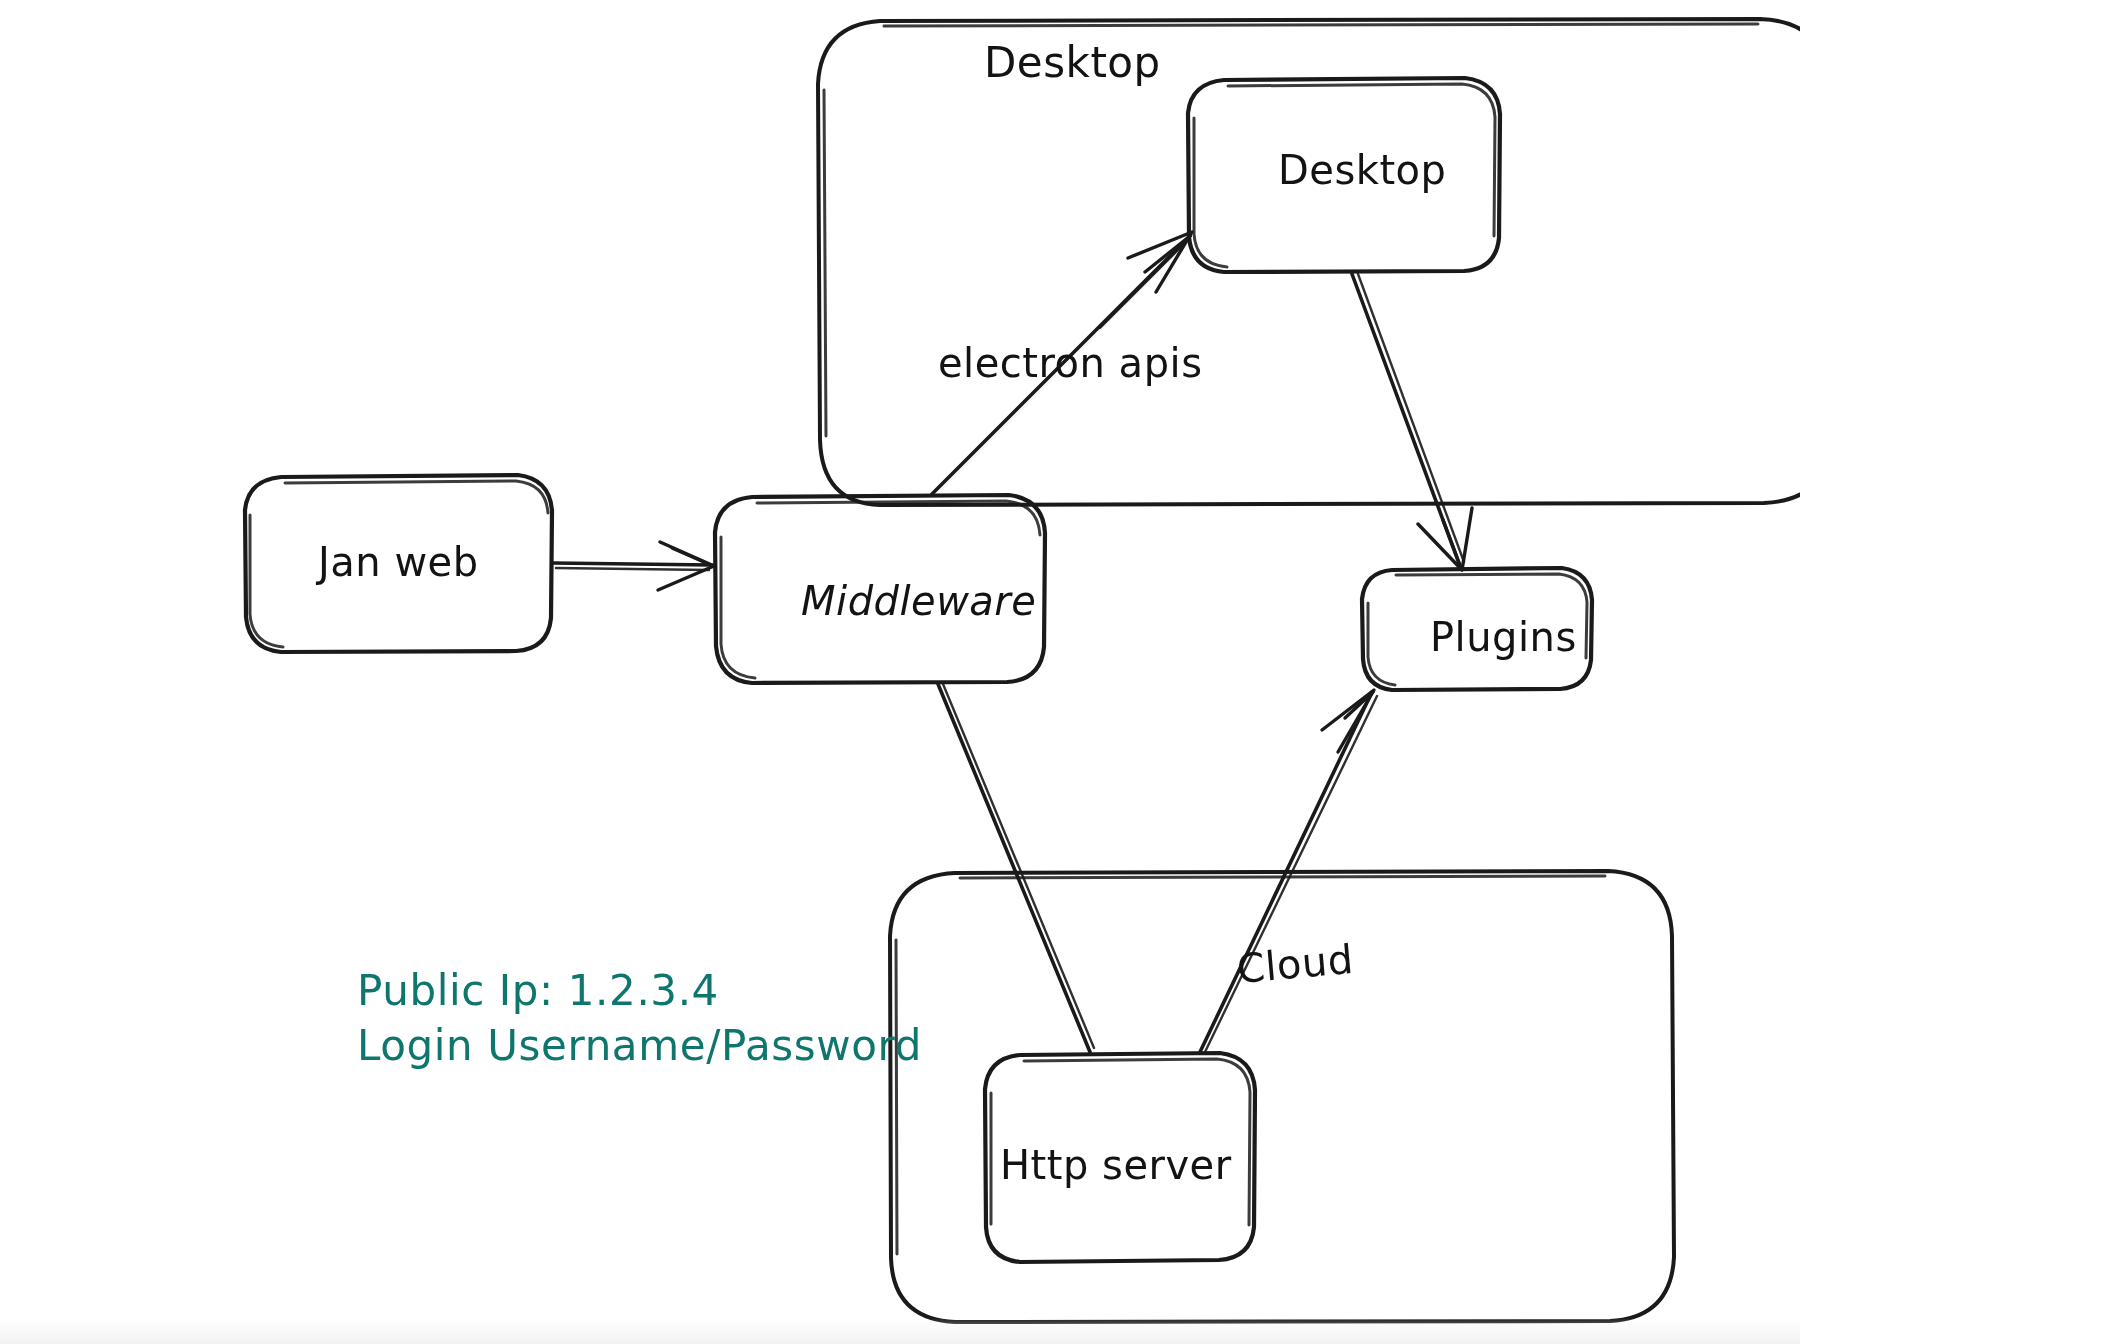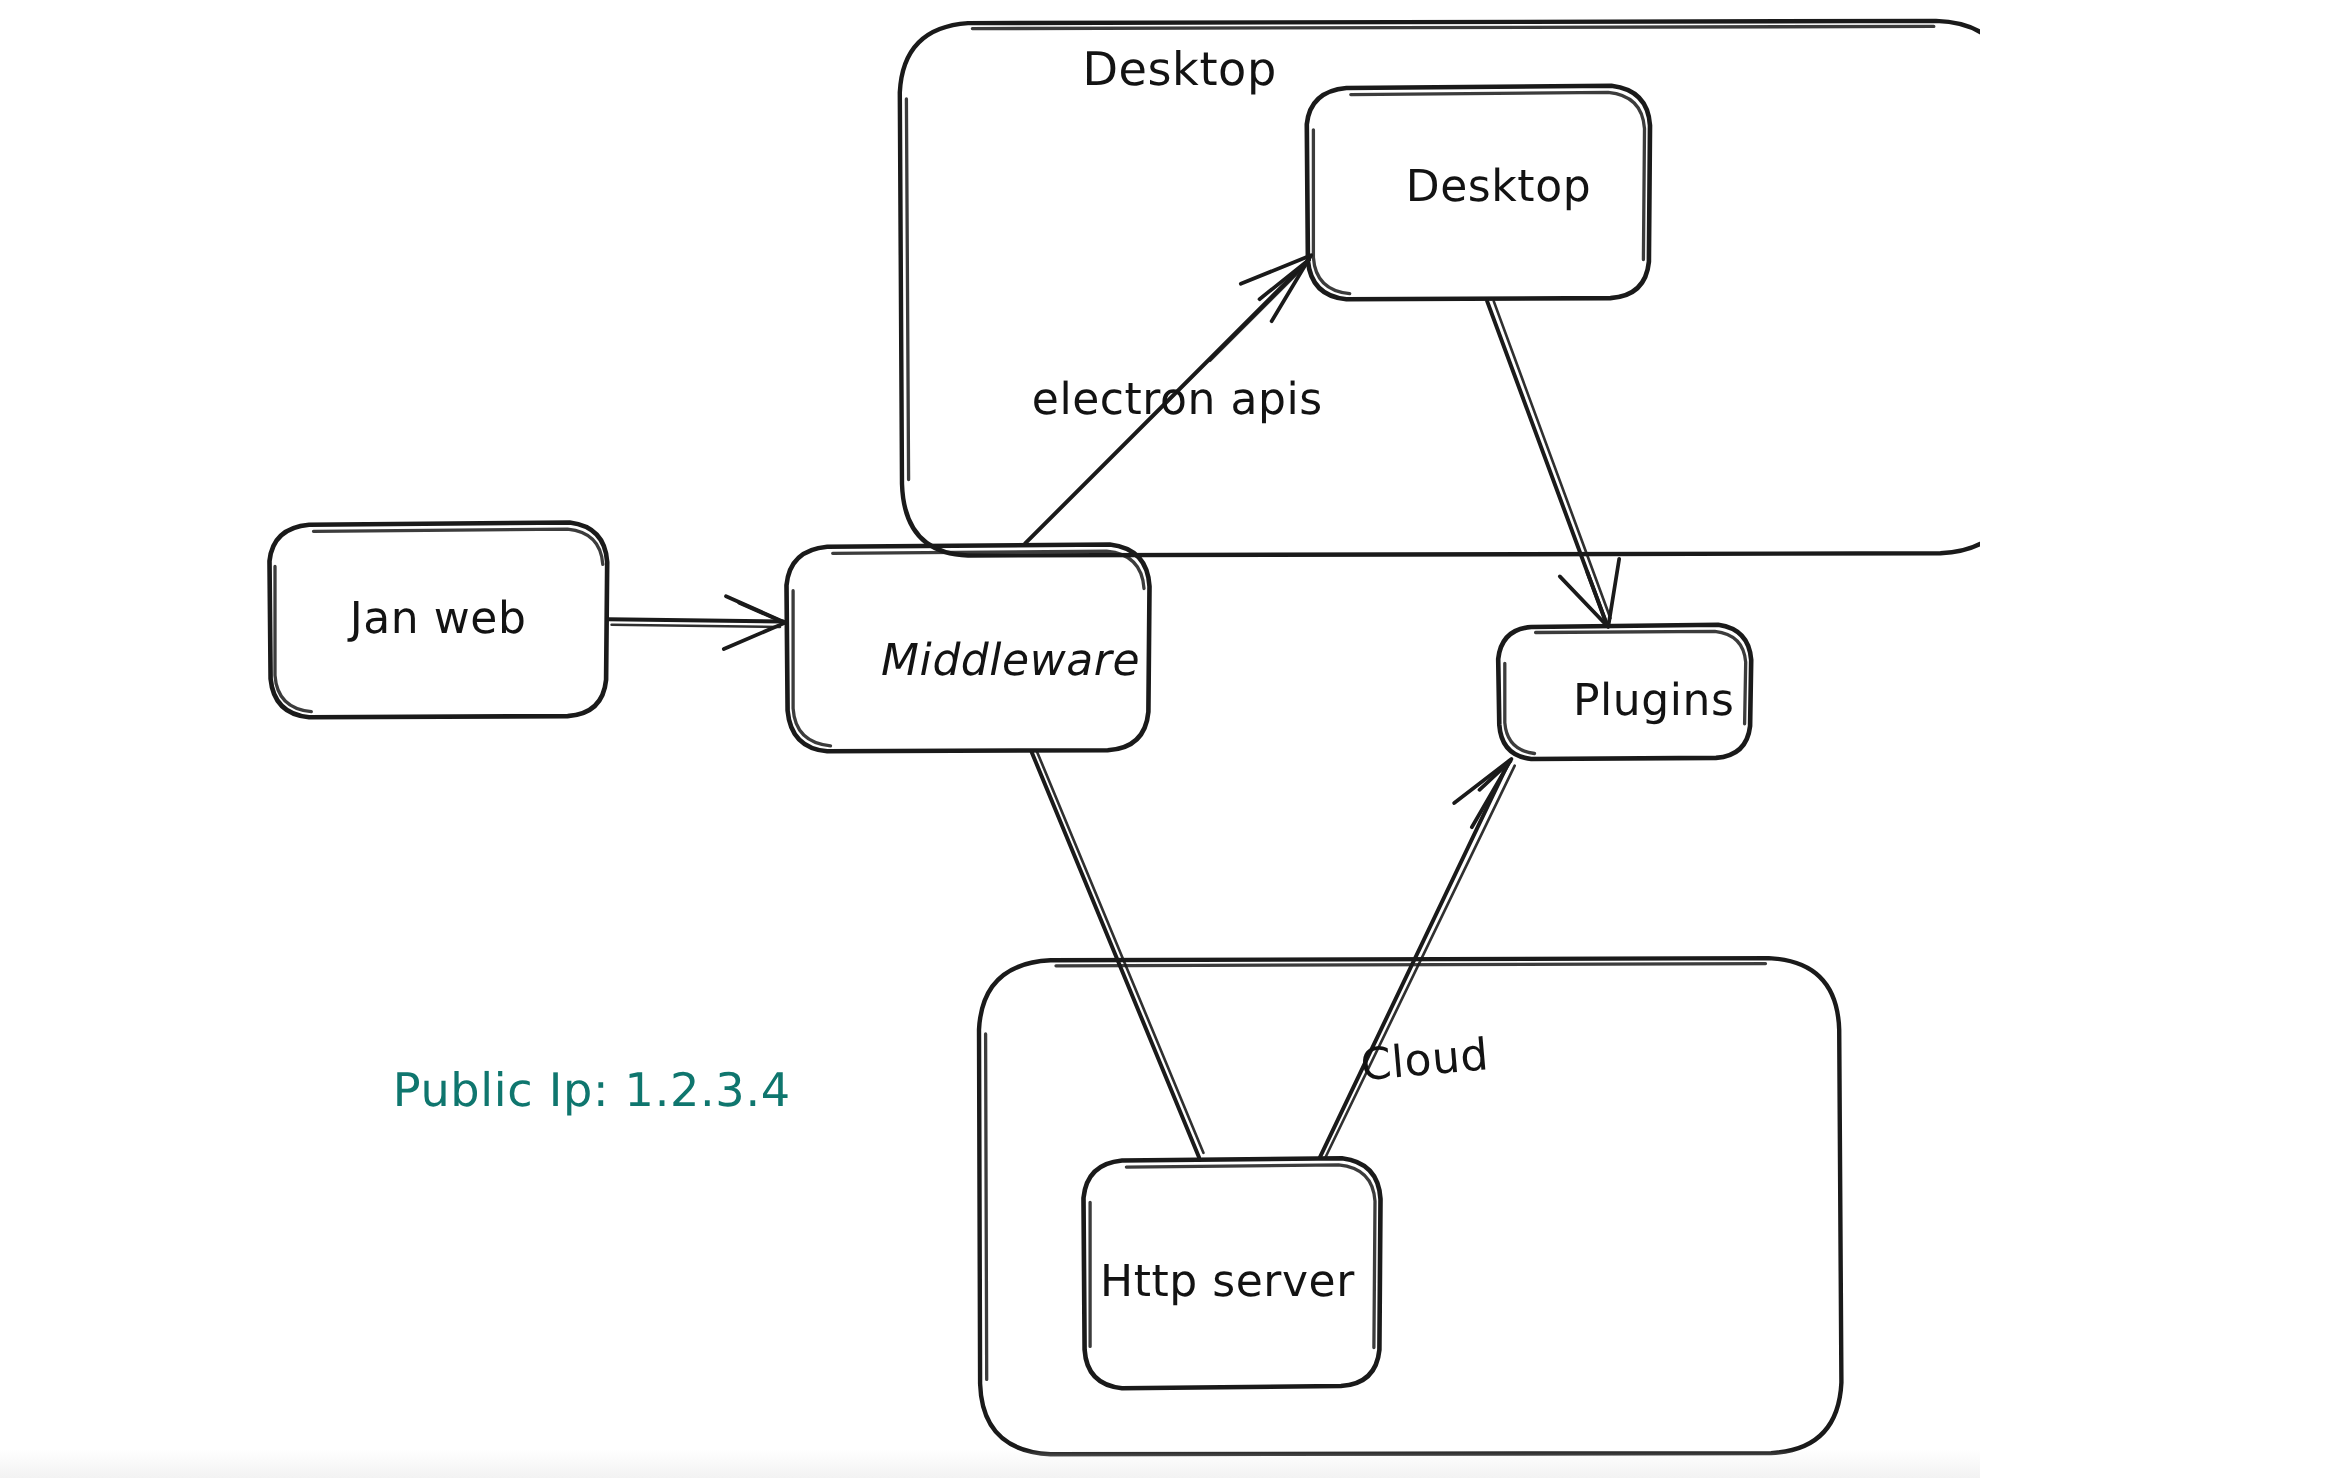--- a/index.html
+++ b/index.html
@@ -176,17 +176,18 @@
 
   <div class="label node-label" style="left:1000px; top:1142px;text-align:center;">Http server</div>
 
   <div class="label edge-label" style="left:938px; top:340px;">electron apis</div>
 
 
   <div class="label edge-label rot-cloud" style="left:1237px; top:946px;">Cloud</div>
 
   <div class="note-block" style="left:357px; top:963px;">
     <div class="note-line">Public Ip: 1.2.3.4</div>
+    <div class="note-line">Login Username/Password</div>
   </div>
 
   <div class="bottom-fade"></div>
 
 </div>
 
 </body></html>

